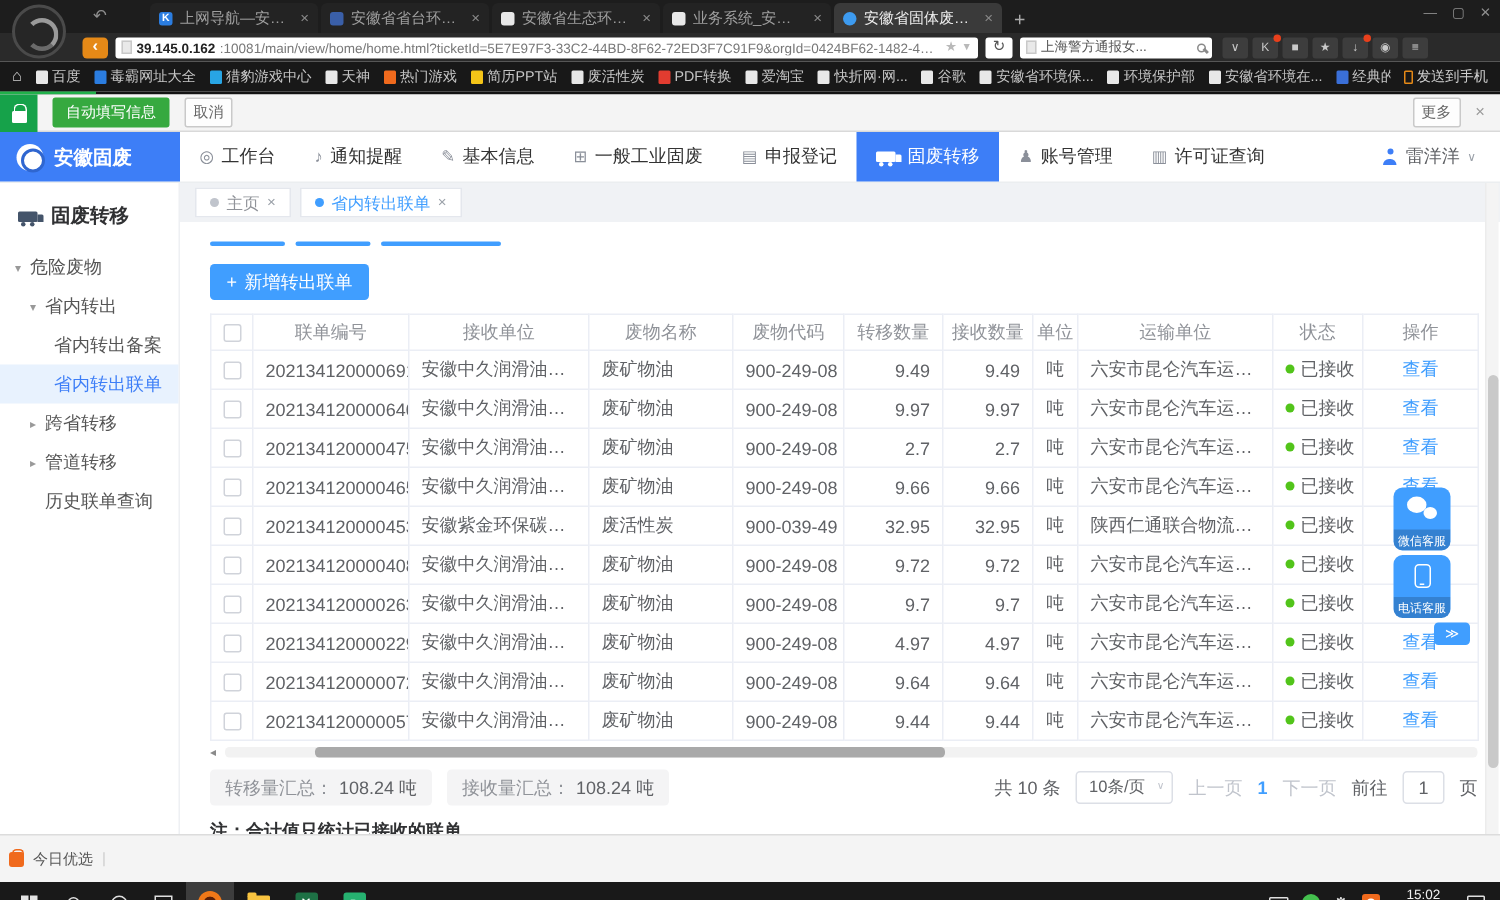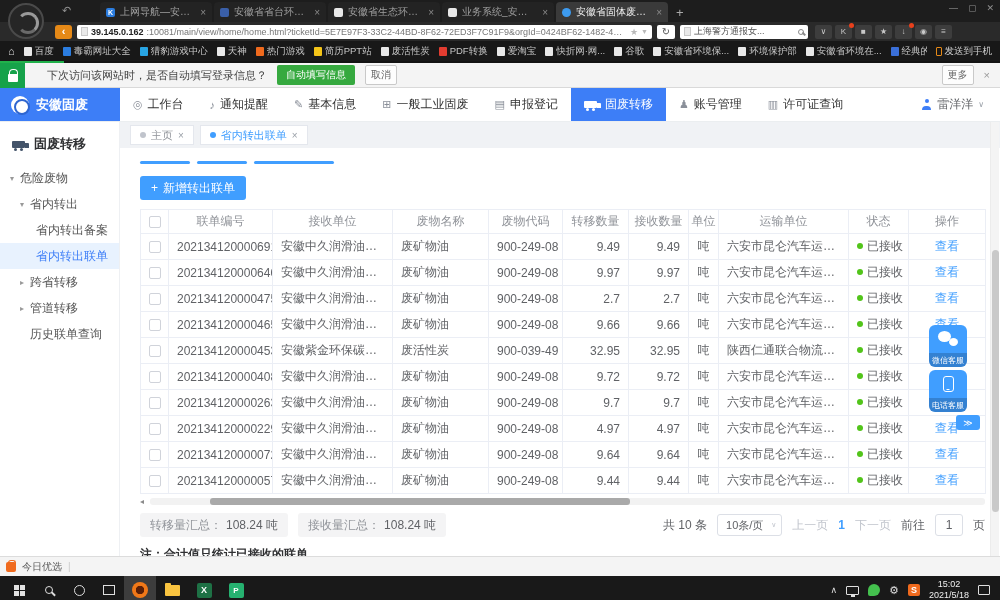--- a/index.html
+++ b/index.html
@@ -136,21 +136,21 @@
   .wechat-icon { position:relative; width:20px; height:15px; }
   .wechat-icon::before { content:""; position:absolute; left:0; top:0; width:13px; height:11px; background:#fff; border-radius:50%; }
   .wechat-icon::after { content:""; position:absolute; right:0; bottom:0; width:9px; height:8px; background:#fff; border-radius:50%; }
   .phone-icon { width:11px; height:16px; border:1.5px solid #fff; border-radius:3px; position:relative; }
   .phone-icon::after { content:""; position:absolute; bottom:1px; left:50%; transform:translateX(-50%); width:3px; height:1.5px; background:#fff; }
   .fchevron { align-self:flex-end; width:24px; height:15px; background:#409eff; border-radius:3px; color:#fff; font-size:9px; display:flex; align-items:center; justify-content:center; }
   .vscroll { position:absolute; top:122px; right:1px; width:9px; height:434px; background:#f4f4f4; border-left:1px solid #ececec; z-index:9; }
   .vs-thumb { position:absolute; left:1px; top:128px; width:7px; height:262px; background:#c9c9c9; border-radius:4px; }
 
   
-  .bottombar { height:20px; background:#f4f4f4; border-top:1px solid #dcdcdc; display:flex; align-items:center; gap:6px; padding-left:6px; font-size:10px; color:#555; }
+  .bottombar { height:32px; background:#f4f4f4; border-top:1px solid #dcdcdc; display:flex; align-items:center; gap:6px; padding-left:6px; font-size:10px; color:#555; }
   .bag-ico { width:10px; height:10px; background:#f06a1d; border-radius:2px; display:inline-block; position:relative; }
   .bag-ico::before { content:""; position:absolute; top:-2px; left:2px; width:6px; height:4px; border:1px solid #f06a1d; border-bottom:none; border-radius:3px 3px 0 0; }
   .bb-sep { color:#ccc; }
 
   
   .taskbar { height:28px; background:#191919; display:flex; align-items:center; padding:0 4px; color:#ddd; }
   .tb-icon { width:30px; height:28px; display:flex; align-items:center; justify-content:center; }
   .win-logo { display:grid; grid-template-columns:5px 5px; grid-template-rows:5px 5px; gap:1px; }
   .win-logo i { background:#e3e3e3; }
   .mag-big { width:8px; height:8px; border:1.5px solid #dfdfdf; border-radius:50%; position:relative; }
@@ -312,21 +312,20 @@
       <span class="phone-mini"></span>
       <span>发送到手机</span>
     </span>
   </div>
   <div class="loadstrip"></div>
 
   <div class="notifbar">
     <span class="lock-tile">
         <span class="lock-ico"></span>
       </span>
-    <span class="notif-text">下次访问该网站时，是否自动填写登录信息？</span>
     <span class="btn-green">自动填写信息</span>
     <span class="btn-plain">取消</span>
     <span class="btn-plain notif-more">更多</span>
     <span class="notif-x">×</span>
   </div>
 
   <div class="appheader">
     <div class="logo">
       <span class="logo-circle"></span>
       <span>安徽固废</span>

